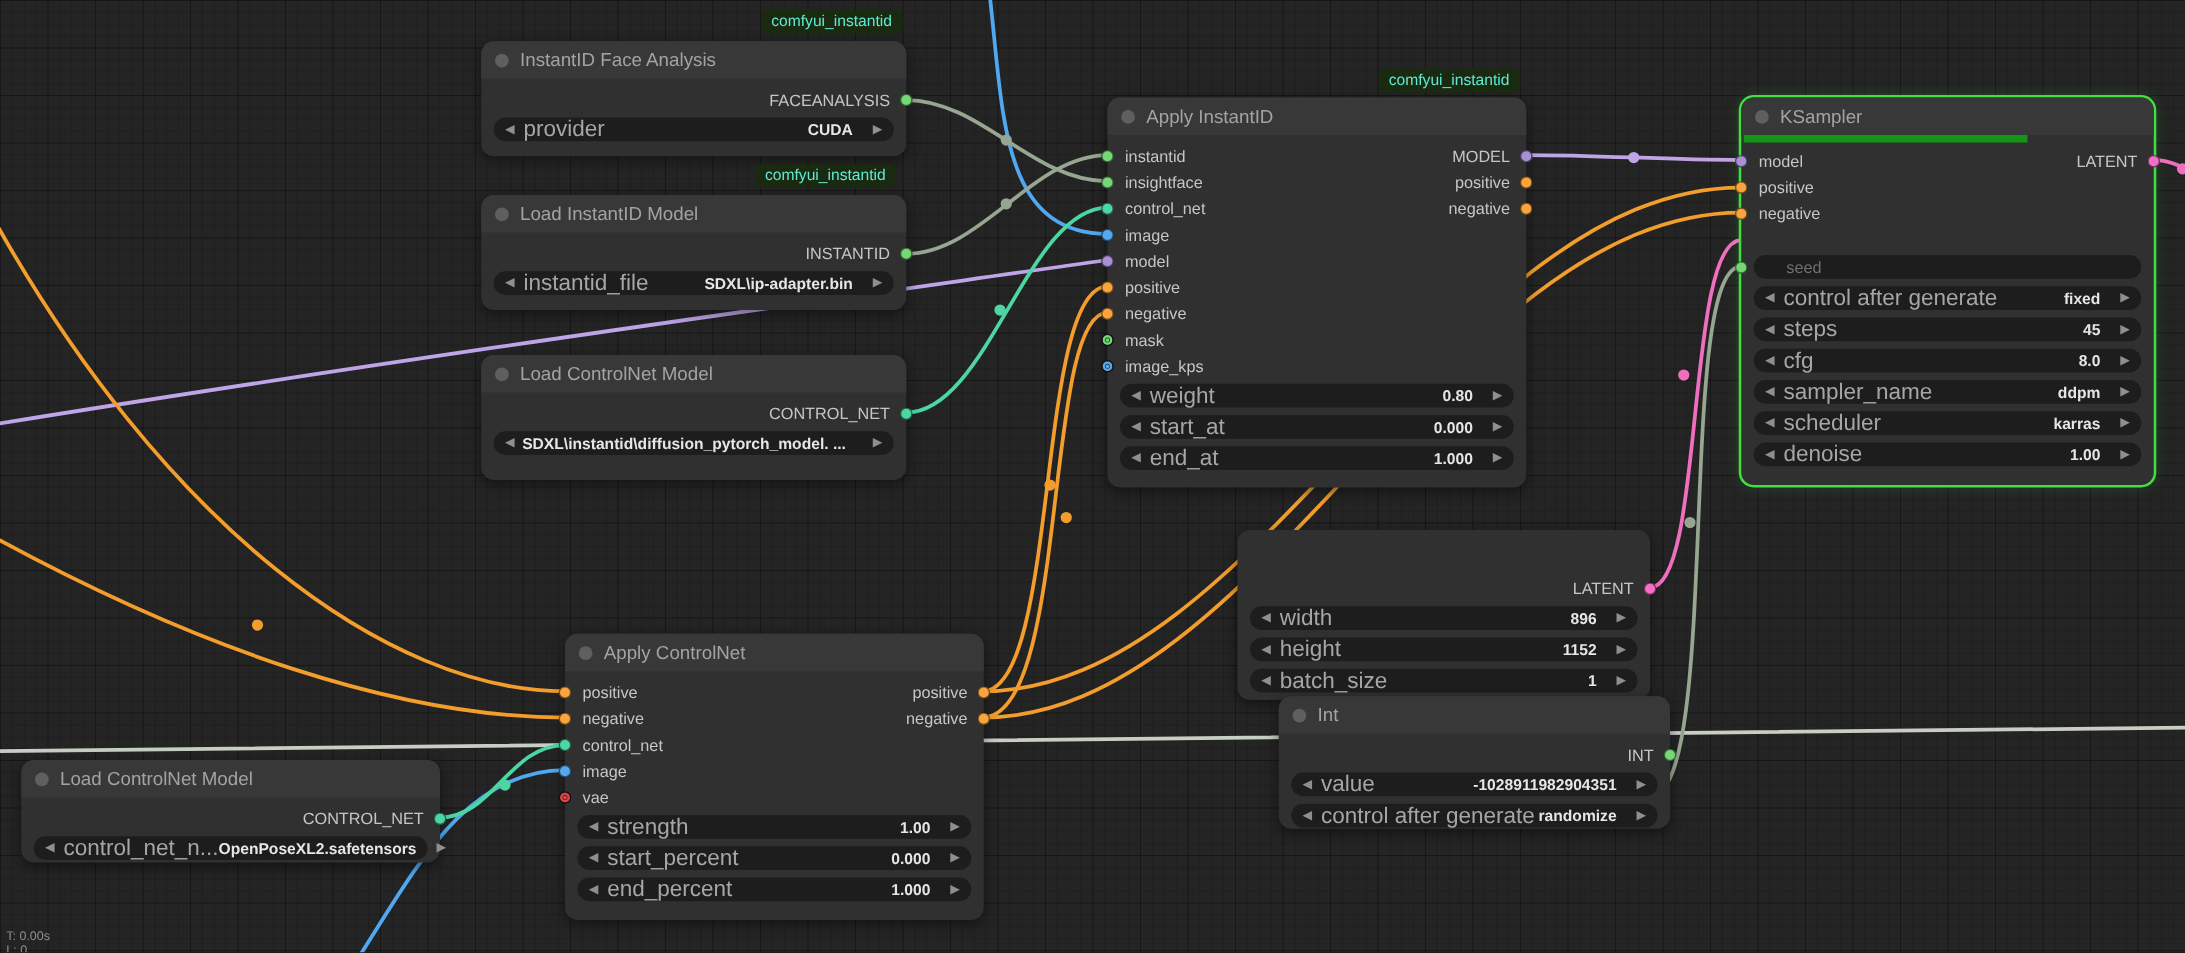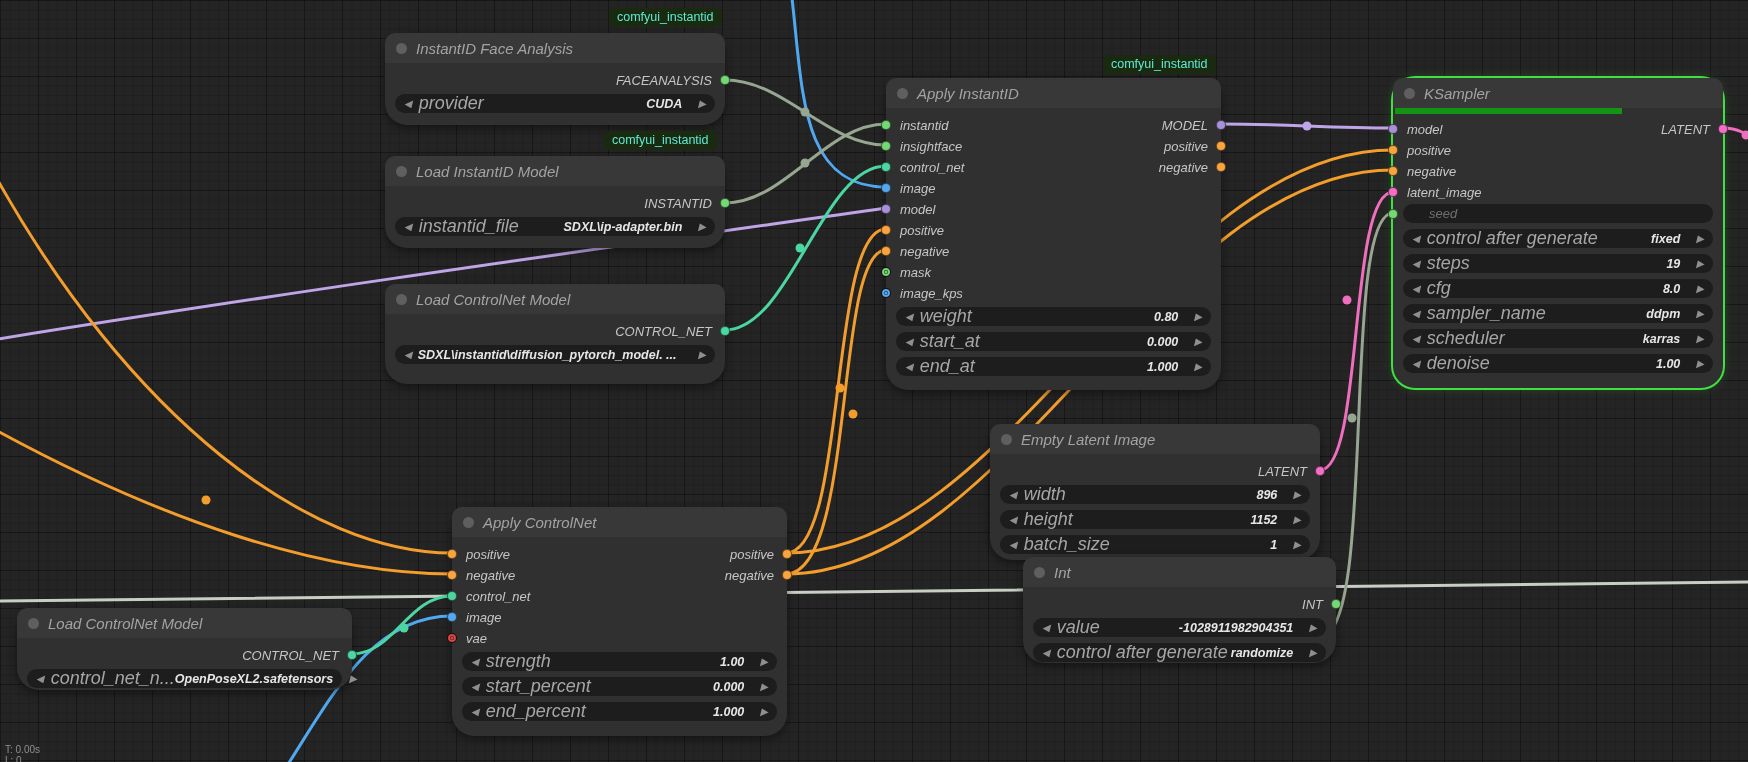--- a/index.html
+++ b/index.html
@@ -12,22 +12,22 @@
       linear-gradient(rgba(0,0,0,.12) 1px,transparent 1px),
       linear-gradient(90deg,rgba(0,0,0,.12) 1px,transparent 1px);
     background-size:38px 38px,38px 38px,9.5px 9.5px,9.5px 9.5px;}
   #wires{position:absolute;left:0;top:0;z-index:1;}
   #wires path{fill:none;stroke-width:3;stroke-linecap:round;}
   .w-sage{stroke:#97A690}.w-mint{stroke:#4BD6A2}.w-purple{stroke:#BFA5E8}
   .w-orange{stroke:#F29D2C}.w-blue{stroke:#4FA8F0}.w-pink{stroke:#F06EBE}
   .w-white{stroke:#C7CFC5;stroke-width:2.5}
   .d-sage{fill:#97A690}.d-mint{fill:#4BD6A2}.d-purple{fill:#BFA5E8}
   .d-orange{fill:#F29D2C}.d-pink{fill:#F06EBE}
-  .node{position:absolute;z-index:2;background:#303030;border-radius:22px;
-    box-shadow:0 3px 10px rgba(0,0,0,.45);font-style:italic;}
+  .node{position:absolute;z-index:2;background:#303030;border-radius:10px;
+    box-shadow:0 3px 10px rgba(0,0,0,.45);}
   .node.selected{box-shadow:0 0 0 2px #3FE03F,0 0 12px rgba(63,224,63,.25);}
   .title{height:30px;display:flex;align-items:center;gap:9px;padding-left:11px;
     background:#383838;border-radius:10px 10px 0 0;}
   .tdot{width:11px;height:11px;border-radius:50%;background:#5F5F5F;flex:0 0 auto;}
   .tlabel{font-size:15px;color:#A2A3A3;white-space:nowrap;}
   .progress{position:absolute;left:2px;top:30px;height:6px;background:#149414;z-index:3;}
   .in-col,.out-col{position:absolute;left:0;right:0;}
   .port{height:21px;position:relative;}
   .port .plabel{position:absolute;top:50%;transform:translateY(-50%);
     font-size:13px;color:#C6C6C6;white-space:nowrap;}
@@ -255,24 +255,20 @@
           <span class="plabel">model</span>
         </div>
         <div class="port in">
           <span class="dot" style="background: rgb(249, 164, 63);"></span>
           <span class="plabel">positive</span>
         </div>
         <div class="port in">
           <span class="dot" style="background: rgb(249, 164, 63);"></span>
           <span class="plabel">negative</span>
         </div>
-        <div class="port in">
-          <span class="dot" style="background: rgb(244, 110, 200);"></span>
-          <span class="plabel">latent_image</span>
-        </div>
       </div>
       <div class="out-col" style="top: 40px;">
         <div class="port out">
           <span class="dot" style="background: rgb(244, 110, 200);"></span>
           <span class="plabel">LATENT</span>
         </div>
       </div>
       <div class="widgets" style="top: 126px;">
         <div class="widget dim">
           <span class="pdot" style="background: rgb(116, 216, 116);"></span>
@@ -280,21 +276,21 @@
         </div>
         <div class="widget">
           <span class="arr">◀</span>
           <span class="wlabel">control after generate</span>
           <span class="wvalue">fixed</span>
           <span class="arr">▶</span>
         </div>
         <div class="widget">
           <span class="arr">◀</span>
           <span class="wlabel">steps</span>
-          <span class="wvalue">19</span>
+          <span class="wvalue">45</span>
           <span class="arr">▶</span>
         </div>
         <div class="widget">
           <span class="arr">◀</span>
           <span class="wlabel">cfg</span>
           <span class="wvalue">8.0</span>
           <span class="arr">▶</span>
         </div>
         <div class="widget">
           <span class="arr">◀</span>
@@ -311,24 +307,20 @@
         <div class="widget">
           <span class="arr">◀</span>
           <span class="wlabel">denoise</span>
           <span class="wvalue">1.00</span>
           <span class="arr">▶</span>
         </div>
       </div>
   </div>
 
   <div class="node" style="left:990px;top:424px;width:330px;height:136px;">
-    <div class="title">
-        <span class="tdot"></span>
-        <span class="tlabel">Empty Latent Image</span>
-      </div>
     <div class="in-col" style="top: 36px;"></div>
       <div class="out-col" style="top: 36px;">
         <div class="port out">
           <span class="dot" style="background: rgb(244, 110, 200);"></span>
           <span class="plabel">LATENT</span>
         </div>
       </div>
       <div class="widgets" style="top: 61px;">
         <div class="widget">
           <span class="arr">◀</span>

